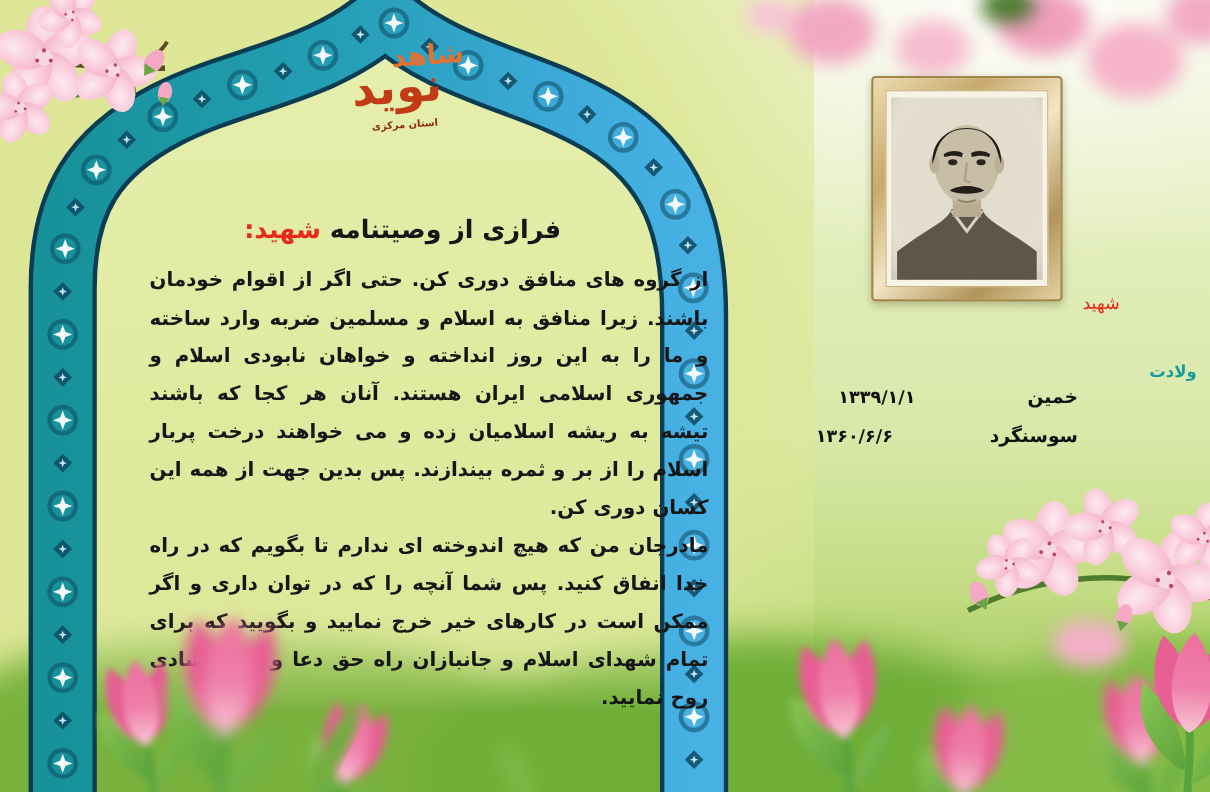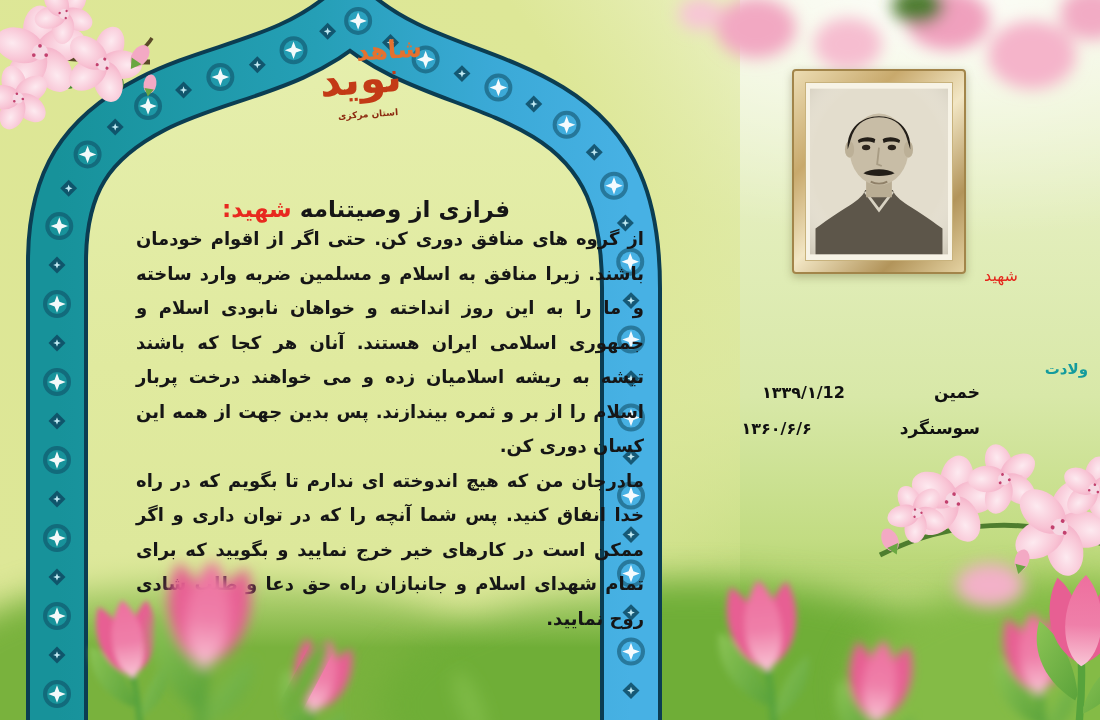--- a/index.html
+++ b/index.html
@@ -15,34 +15,34 @@
   
   .grass{z-index:2;border-radius:50%;filter:blur(16px);}
   #grass1{left:-80px;bottom:-90px;width:600px;height:240px;background:#79b23d;}
   #grass2{left:380px;bottom:-110px;width:620px;height:250px;background:#6fae37;}
   #grass3{left:850px;bottom:-80px;width:420px;height:220px;background:#84bb46;}
   #grass4{left:60px;bottom:60px;width:980px;height:70px;background:#c7de8e;opacity:.6;filter:blur(18px);}
   #archSvg{left:0;top:0;z-index:3;}
   #willBlock{z-index:4;left:88px;top:196px;width:556px;direction:rtl;color:#161616;}
   #willTitle{font-size:23px;font-weight:bold;text-align:center;letter-spacing:0;}
   #willTitle .red{color:#e8291f;}
-  #willBody{width:508px;font-size:18px;font-weight:bold;line-height:34.5px;text-align:justify;}
+  #willBody{margin-top:16px;width:508px;font-size:18px;font-weight:bold;line-height:34.5px;text-align:justify;}
   #willBody p{margin:0;}
   
   #decorSvg{left:0;top:0;z-index:5;pointer-events:none;}
   
   #photoFrame{left:792px;top:69px;width:174px;height:205px;z-index:6;
      background:linear-gradient(135deg,#ecdcb2 0%,#c8a96c 28%,#f2e6c4 52%,#b2945a 78%,#e4d2a2 100%);
      border:2px solid #a2854a;border-radius:4px;box-shadow:0 3px 8px rgba(90,80,40,.35);padding:11px;box-sizing:border-box;}
   #photoMat{width:100%;height:100%;background:#f7f3e6;border:1px solid #c8b27c;box-sizing:border-box;padding:4px;}
   #photoMat svg{display:block;width:100%;height:100%;}
   #badgeShahid{left:948px;top:266px;width:70px;z-index:6;color:#e5271c;font-size:16px;font-weight:normal;direction:rtl;}
   #martyrName{left:778px;top:291px;width:200px;z-index:6;text-align:center;font-size:20px;font-weight:bold;color:#101010;direction:rtl;}
   #infoBlock{left:828px;top:329px;width:264px;z-index:6;direction:rtl;}
-  .infoLabel{color:#149b9d;font-size:15px;font-weight:bold;text-align:right;padding-right:4px;margin-top:31px;}
+  .infoLabel{color:#149b9d;font-size:15px;font-weight:bold;text-align:right;padding-right:4px;}
   .infoRow{display:flex;justify-content:space-between;padding:4px 112px 12px 22px;align-items:baseline;}
   .place{font-size:17px;font-weight:bold;color:#101010;white-space:nowrap;}
   .dateVal{font-size:16px;font-weight:bold;color:#101010;white-space:nowrap;position:relative;right:88px;}
   
   #logo{left:280px;top:38px;width:150px;height:92px;z-index:4;direction:rtl;transform:rotate(-4deg);}
   #logoTop{position:absolute;right:6px;top:0;color:#e4712f;font-size:25px;font-weight:bold;}
   #logoMain{position:absolute;right:28px;top:17px;color:#c33a16;font-size:42px;font-weight:bold;letter-spacing:-2px;}
   #logoSub{position:absolute;right:34px;top:72px;color:#8c2a10;font-size:9px;font-weight:bold;}
 </style>
 </head>
@@ -314,21 +314,21 @@
       </svg>
     </div>
   </div>
 
   <div class="abs" id="badgeShahid">شهید</div>
 
   <div class="abs" id="infoBlock">
     <div class="infoLabel">ولادت</div>
     <div class="infoRow">
       <span class="place">خمین</span>
-      <span class="dateVal">۱۳۳۹/۱/12</span>
+      <span class="dateVal">۱۳۳۹/۱/۱</span>
     </div>
     <div class="infoRow">
       <span class="place">سوسنگرد</span>
       <span class="dateVal">۱۳۶۰/۶/۶</span>
     </div>
   </div>
 
 </div>
 
 </body></html>

